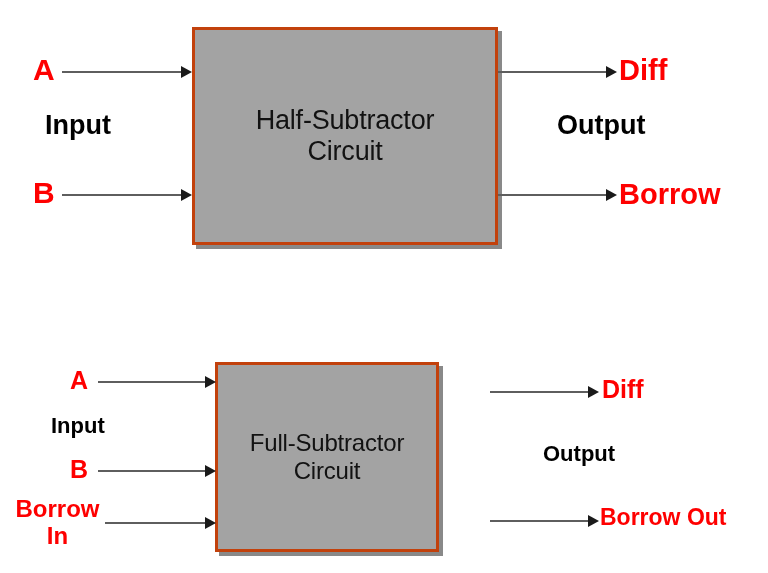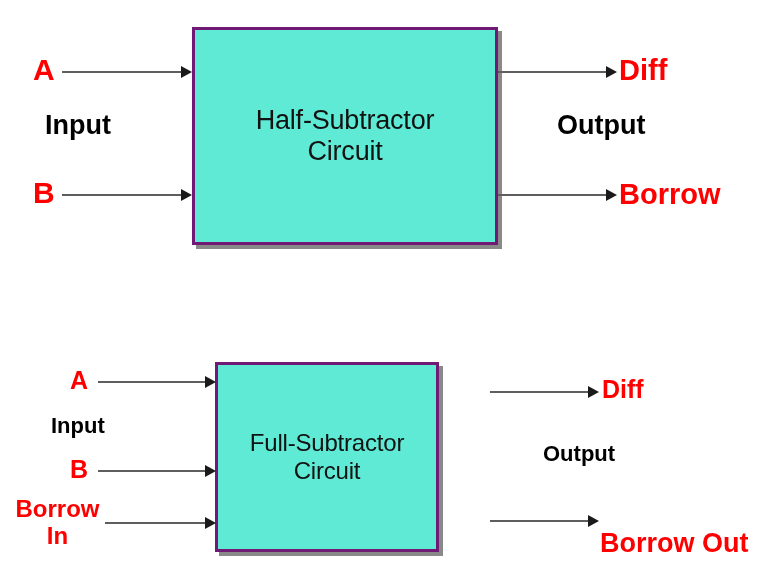--- a/index.html
+++ b/index.html
@@ -19,22 +19,22 @@
   .canvas {
     position: absolute;
     left: 0; top: 0;
     width: 768px;
     height: 573px;
   }
 
   
   .block {
     position: absolute;
-    background: #5eead4;
-    border: 3px solid #701a75;
+    background: #a3a3a3;
+    border: 3px solid #c2410c;
     box-shadow: 4px 4px 0 0 rgba(40,40,40,0.55);
     box-sizing: border-box;
     display: flex;
     align-items: center;
     justify-content: center;
     text-align: center;
   }
   .block-label {
     color: #121212;
     line-height: 1.15;
@@ -166,15 +166,15 @@
     <div class="head" style="left:98px;"></div>
   </div>
   <div class="lbl red" id="fs-out-diff" style="left:602px; top:375px; font-size:25px;">Diff</div>
 
   <div class="lbl blue" id="fs-output-group" style="left:543px; top:442px; font-size:22px;">Output</div>
 
   <div class="arrow" id="fs-arrow-borrow-out" style="left:490px; top:514px; width:110px;">
     <div class="shaft" style="width:100px;"></div>
     <div class="head" style="left:98px;"></div>
   </div>
-  <div class="lbl red" id="fs-out-borrow" style="left:600px; top:528px; font-size:27px;">Borrow Out</div>
+  <div class="lbl red" id="fs-out-borrow" style="left:600px; top:505px; font-size:23px;">Borrow Out</div>
 
 </div>
 
 </body></html>

